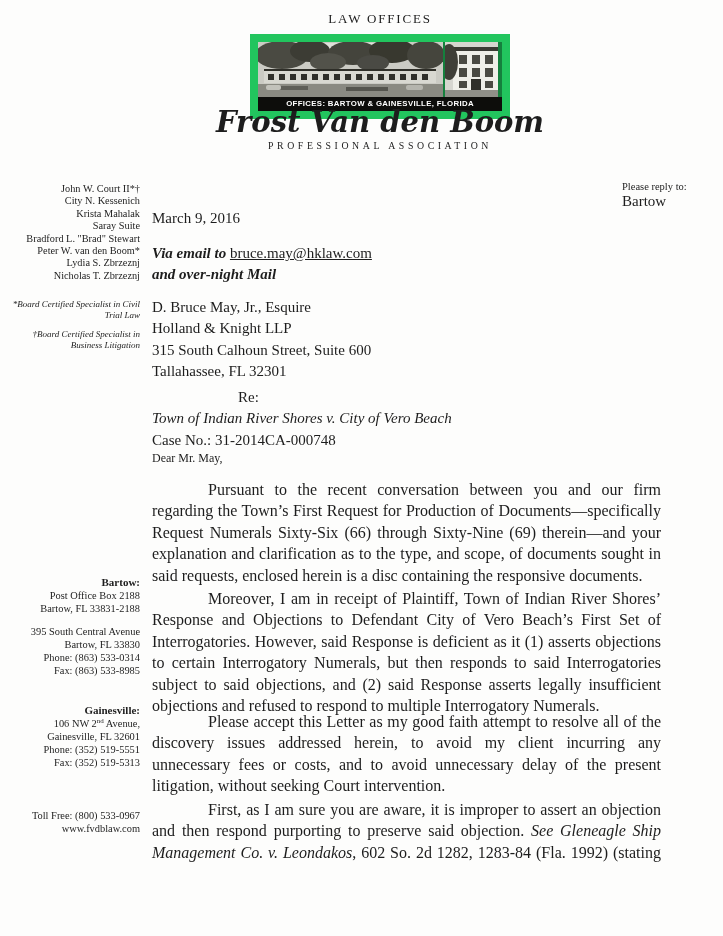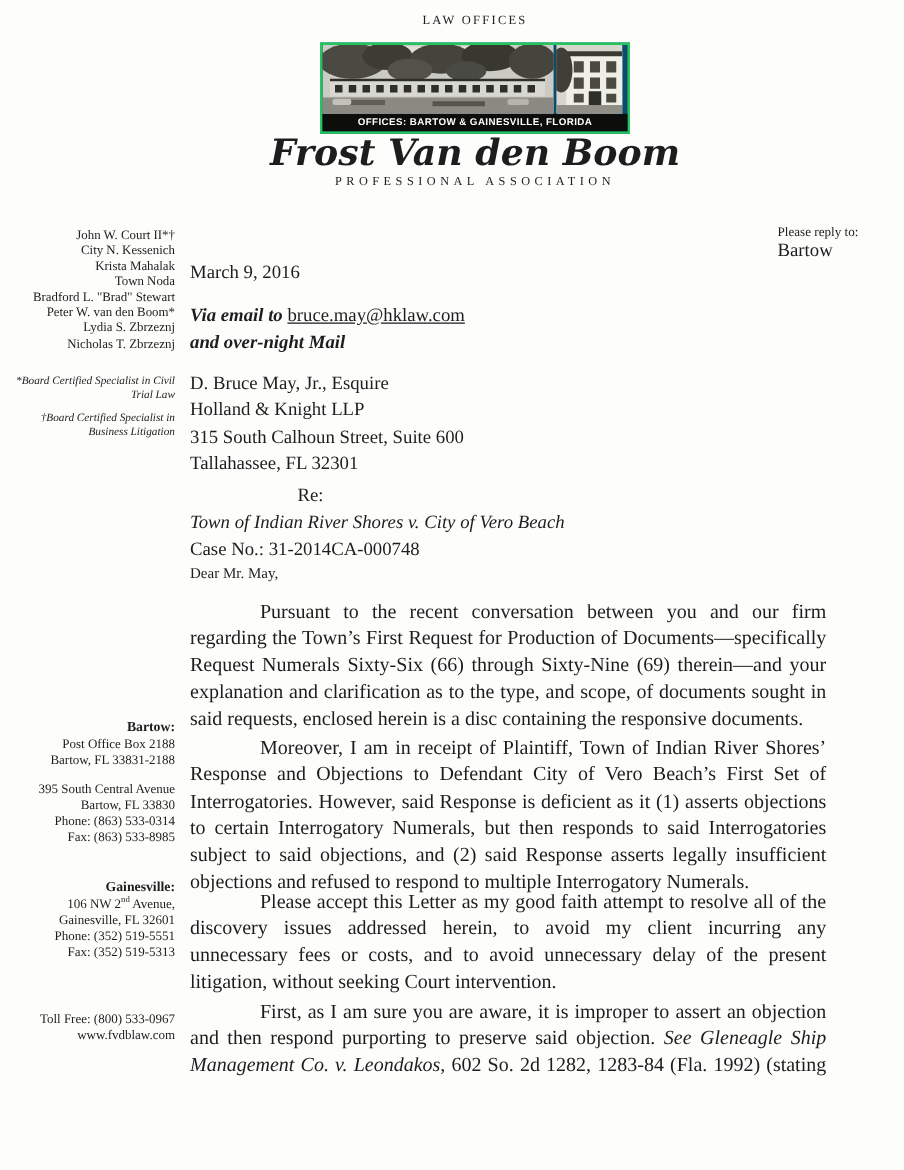--- a/index.html
+++ b/index.html
@@ -8,22 +8,22 @@
     background:#fdfdfc;
     font-family:"Liberation Serif", serif;
     color:#1d1d1d;
     position:relative;
     overflow:hidden;
   }
   .abs{position:absolute;}
   .ctr{left:380px;transform:translateX(-50%);text-align:center;white-space:nowrap;}
 
   
-  .law-offices{top:11px;font-size:10px;letter-spacing:1.8px;}
-  .banner{top:34px;width:244px;background:#0c4a6e;border:2px solid #22c55e;}
+  .law-offices{top:11px;font-size:13px;letter-spacing:1.8px;}
+  .banner{top:34px;width:244px;background:#15803d;border:8px solid #22c55e;}
   .banner-photos{display:flex;gap:2px;height:55px;}
   .banner-photos svg{display:block;height:55px;}
   .banner-caption{
     background:#0d0d0b;color:#ffffff;
     font-family:"Liberation Sans", sans-serif;
     font-size:7.8px;font-weight:bold;letter-spacing:0.35px;
     text-align:center;padding:2px 0 3px 0;white-space:nowrap;
   }
   .firm-name{top:105px;font-size:29px;font-style:italic;font-weight:bold;font-family:"DejaVu Serif", serif;}
   .firm-sub{top:140px;font-size:9.8px;letter-spacing:3.6px;}
@@ -137,21 +137,21 @@
 
 <div class="abs reply">
   <div class="reply-label">Please reply to:</div>
   <div class="reply-value">Bartow</div>
 </div>
 
 <div class="abs side attorneys">
     <div>John W. Court II*†</div>
     <div>City N. Kessenich</div>
     <div>Krista Mahalak</div>
-    <div>Town Noda</div>
+    <div>Saray Suite</div>
     <div>Bradford L. "Brad" Stewart</div>
     <div>Peter W. van den Boom*</div>
     <div>Lydia S. Zbrzeznj</div>
     <div>Nicholas T. Zbrzeznj</div>
   </div>
 
 <div class="abs side cert cert1">*Board Certified Specialist in Civil Trial Law</div>
 <div class="abs side cert cert2">†Board Certified Specialist in Business Litigation</div>
 
 <div class="abs side addr bartow">

